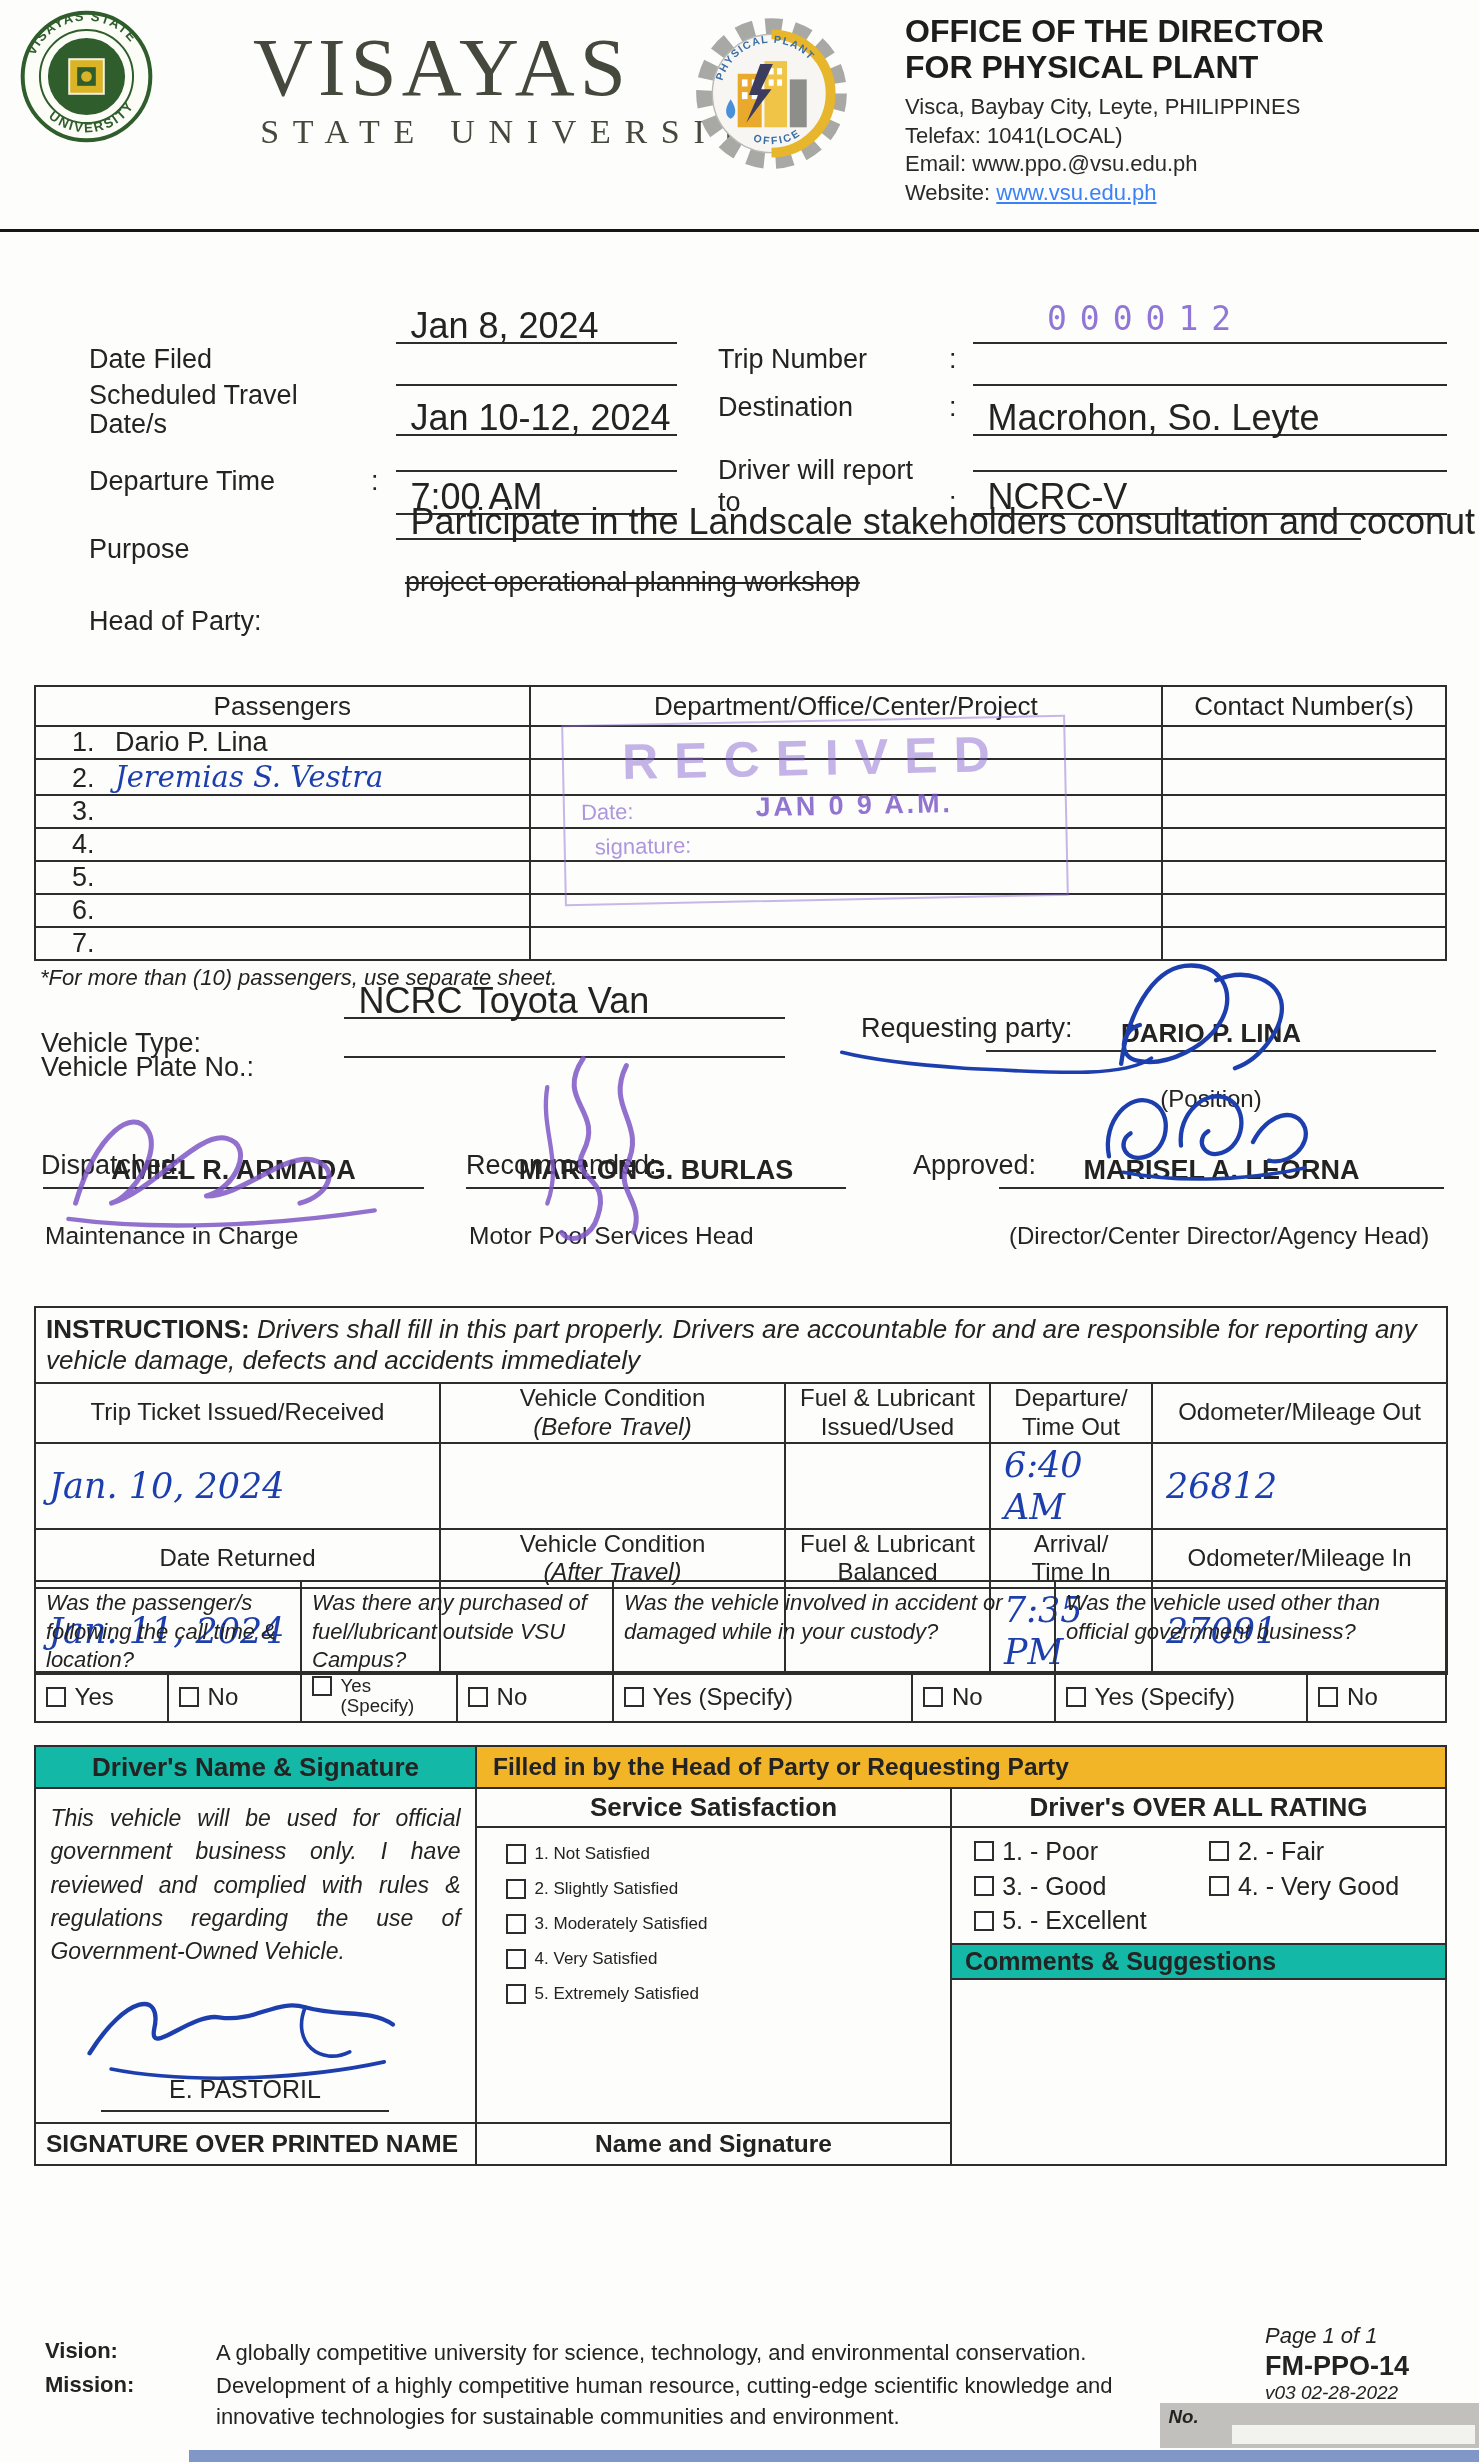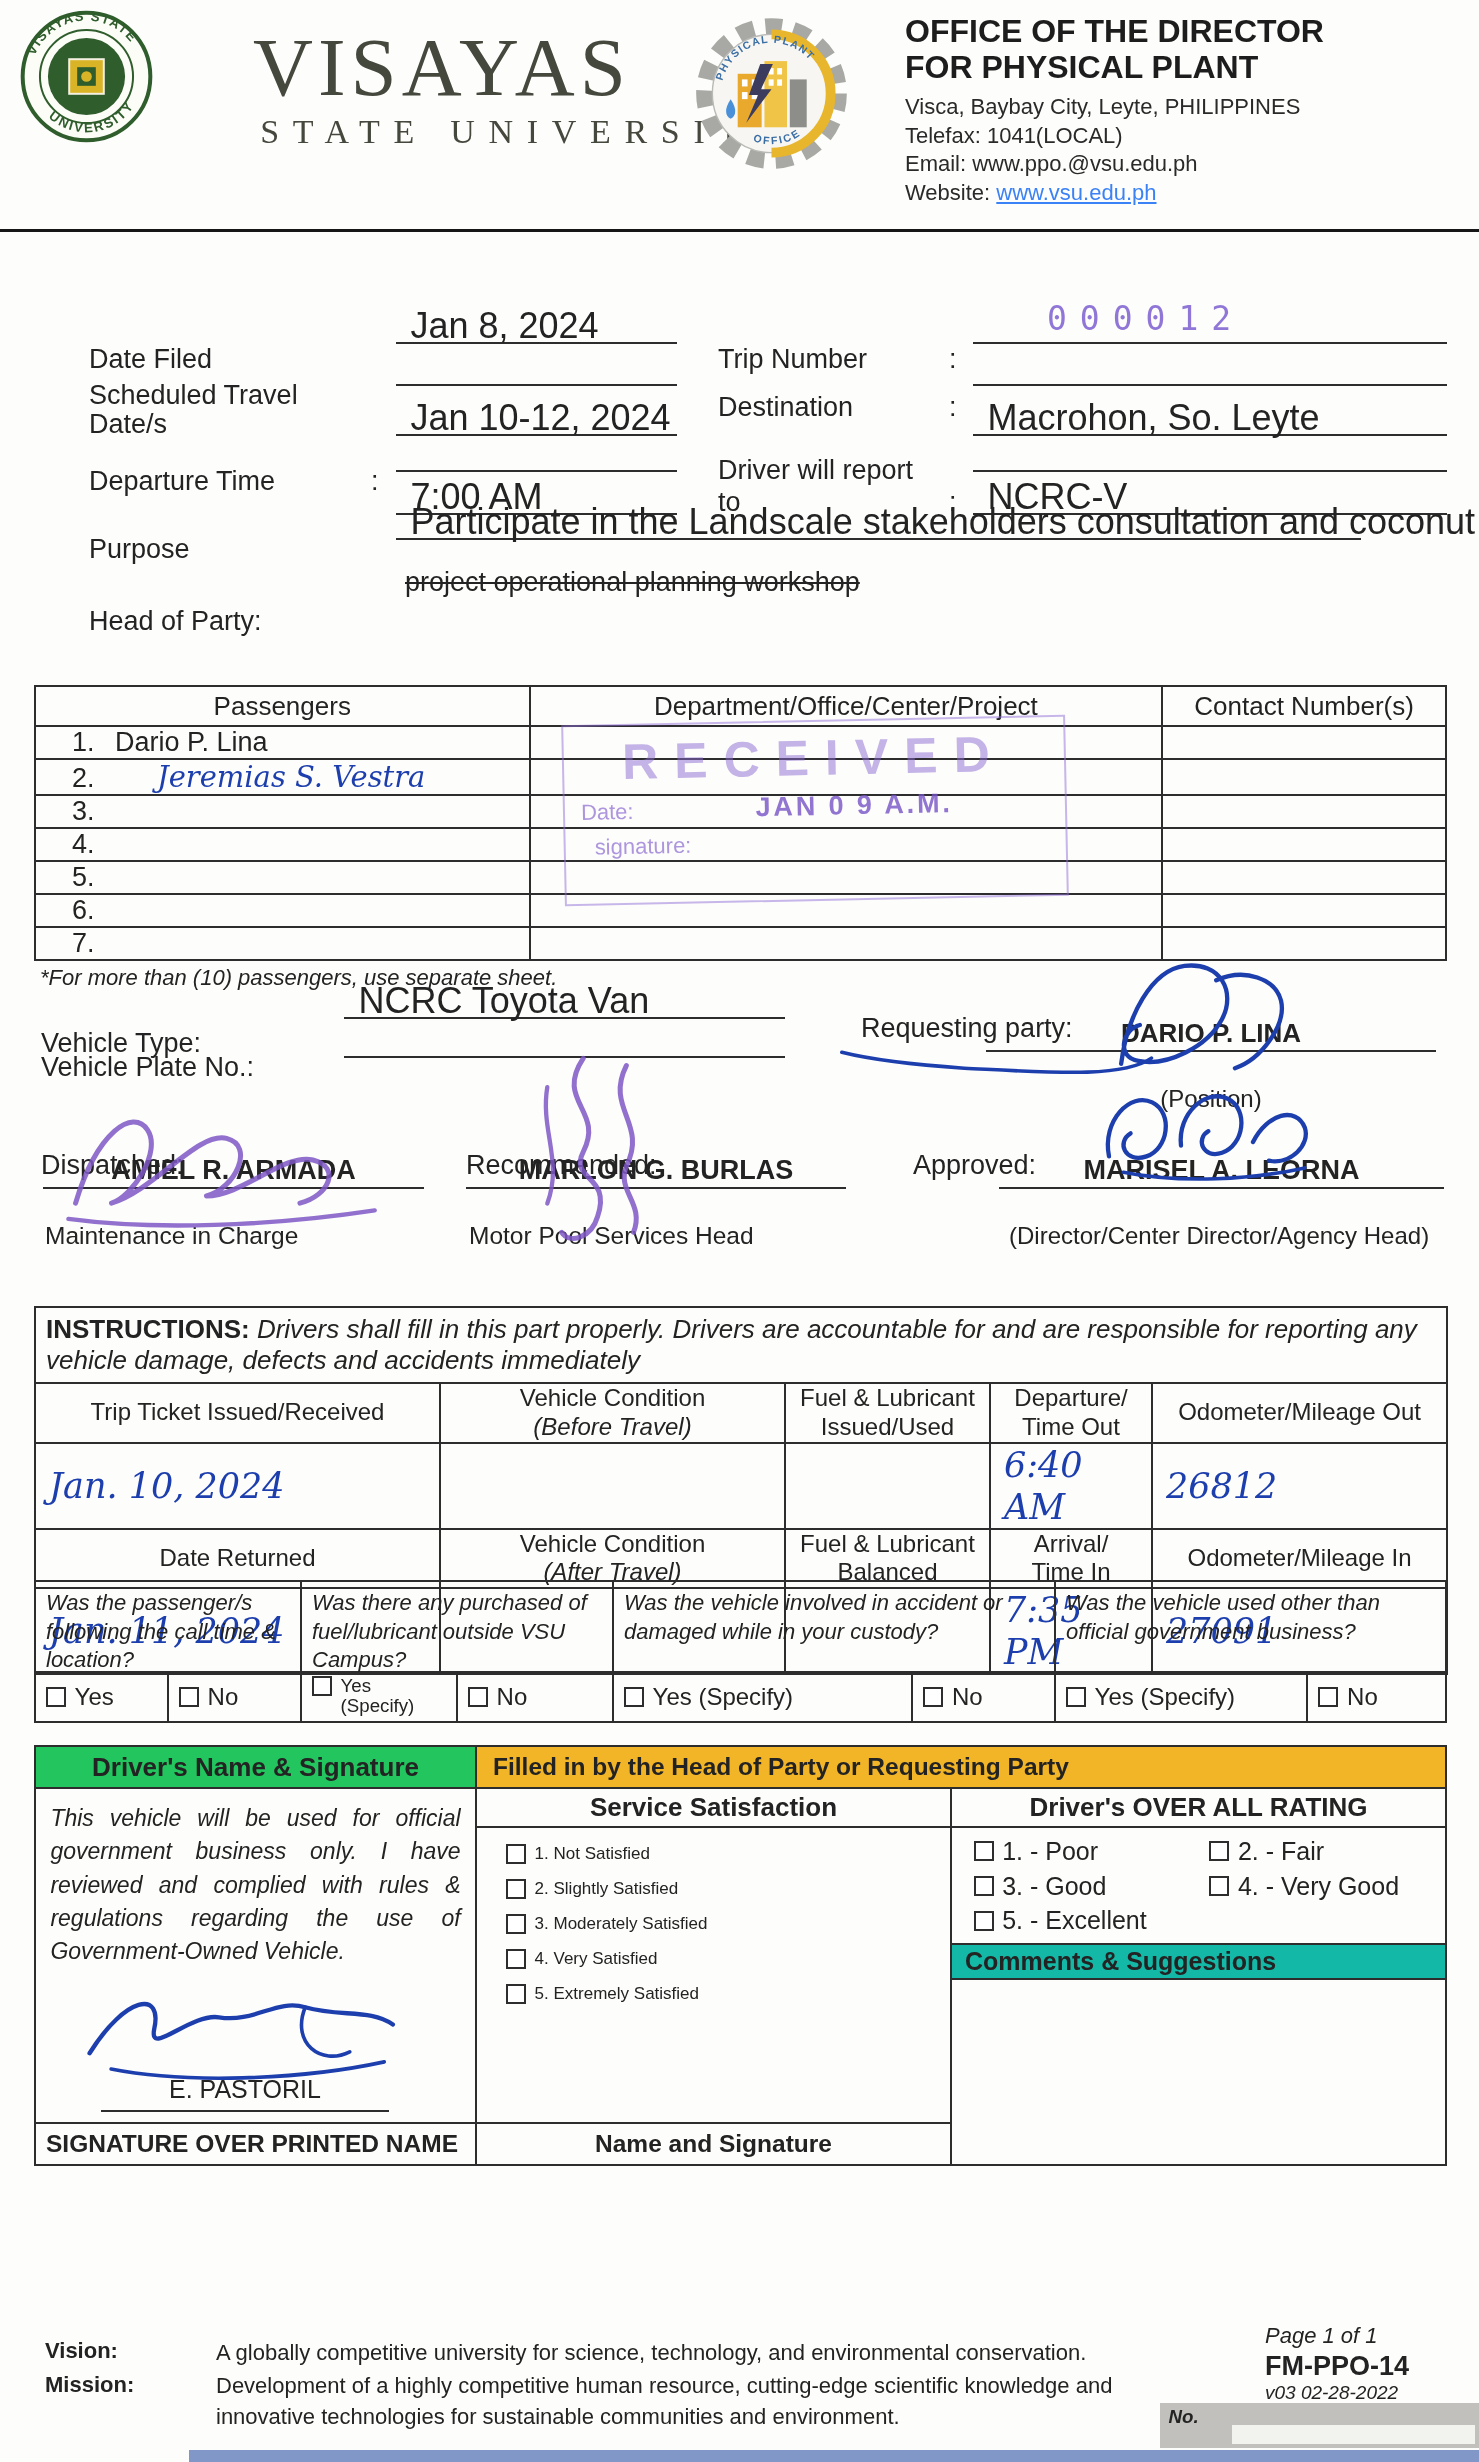--- a/index.html
+++ b/index.html
@@ -63,21 +63,21 @@
   .q-text { font-style:italic; font-size:22px; padding:7.2px 10px; height:91px; border-bottom:2.2px solid #2d2d2d; line-height:1.3; }
   .q-opts { display:flex; height:48px; }
   .q-opt { display:flex; align-items:center; padding-left:10px; font-size:24px; border-right:2.2px solid #2d2d2d; }
   .q-opt:last-child { border-right:none; }
   .cb { width:20px; height:20px; border:2.2px solid #2d2d2d; display:inline-block; margin-right:8.6px; flex:none; background:#fff; }
   .spec2 { font-size:18.7px; line-height:1.1; }
 
   
   .drv { position:absolute; top:1745px; left:34px; width:1413px; height:421px; border:2.2px solid #2d2d2d; display:flex; }
   .drv-left { width:441px; border-right:2.2px solid #2d2d2d; display:flex; flex-direction:column; }
-  .hdr-gray { background:#22c55e; height:42px; border-bottom:2.2px solid #2d2d2d; font-weight:bold;
+  .hdr-gray { background:#14b8a6; height:42px; border-bottom:2.2px solid #2d2d2d; font-weight:bold;
               font-size:26px; display:flex; align-items:center; justify-content:center; }
   .hdr-gold { background:#f2b528; height:42px; border-bottom:2.2px solid #2d2d2d; font-weight:bold;
               font-size:24.5px; display:flex; align-items:center; padding-left:16px;text-align:right; }
   .drv-left-body { flex:1; position:relative; font-style:italic; font-size:23px; padding:13px 14.4px; text-align:justify; line-height:1.45; }
   .drv-left-ftr { height:42px; border-top:2.2px solid #2d2d2d; font-weight:bold; font-size:24.5px; display:flex; align-items:center; padding-left:10px; }
   .drv-right { flex:1; display:flex; flex-direction:column; }
   .drv-right-body { flex:1; display:flex; }
   .svc-col { width:475px; border-right:2.2px solid #2d2d2d; display:flex; flex-direction:column; }
   .col-title { height:39px; border-bottom:2.2px solid #2d2d2d; font-weight:bold; font-size:26px;
                display:flex; align-items:center; justify-content:center; }
@@ -228,21 +228,21 @@
       <th>Passengers</th>
       <th>Department/Office/Center/Project</th>
       <th>Contact Number(s)</th>
     </tr>
     <tr>
       <td><span class="pt-num">1.</span><span>Dario P. Lina</span></td>
           <td></td>
           <td></td>
     </tr>
     <tr>
-      <td><span class="pt-num">2.</span><span class="hw" style="font-size:29px;margin-left:42px;">Jeremias S. Vestra</span></td>
+      <td><span class="pt-num">2.</span><span class="hw" style="font-size:29px;">Jeremias S. Vestra</span></td>
           <td></td>
           <td></td>
     </tr>
     <tr>
       <td><span class="pt-num">3.</span><span></span></td>
           <td></td>
           <td></td>
     </tr>
     <tr>
       <td><span class="pt-num">4.</span><span></span></td>

